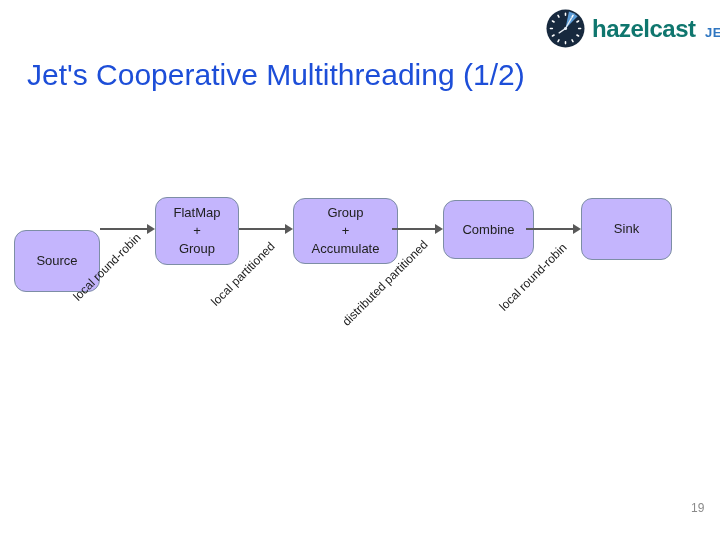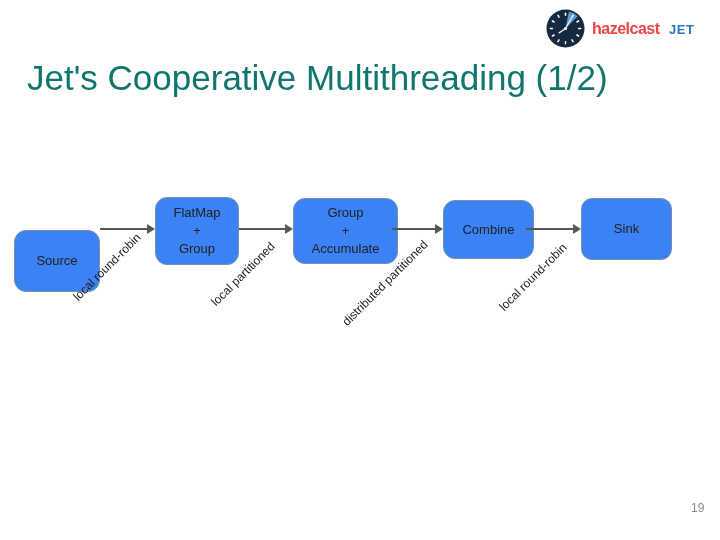--- a/index.html
+++ b/index.html
@@ -9,34 +9,34 @@
     font-family:"Liberation Sans", sans-serif;
   }
   
   .logo{
     position:absolute;top:9px;left:546px;
     display:flex;align-items:center;
   }
   .logo-mark{display:block;}
   .logo-text{margin-left:7px;white-space:nowrap;}
   .logo-brand{
-    font-size:16px;font-weight:bold;color:#ef4444;letter-spacing:-0.5px;
+    font-size:24px;font-weight:bold;color:#0f766e;letter-spacing:-0.5px;
   }
   .logo-product{
     font-size:13px;font-weight:bold;color:#2f76c1;margin-left:5px;letter-spacing:0.5px;
   }
   
   .slide-title{
     position:absolute;left:27px;top:58px;
-    font-size:35px;color:#0f766e;letter-spacing:0px;
+    font-size:30px;color:#1d4ed8;letter-spacing:0px;
   }
   
   .node{
     position:absolute;
-    background:#3b82f6;
+    background:#c4b5fd;
     border:1px solid #7d8ea5;
     border-radius:12px;
     display:flex;flex-direction:column;justify-content:center;align-items:center;
     font-size:13px;color:#212121;line-height:18px;
     box-sizing:border-box;text-align:center;
   }
   .node-source {left:14px; top:198px;width:86px;height:62px;margin-top:32px;}
   .node-flatmap{left:155px;top:197px;width:84px;height:68px;}
   .node-group  {left:293px;top:198px;width:105px;height:66px;}
   .node-combine{left:443px;top:200px;width:91px;height:59px;}

